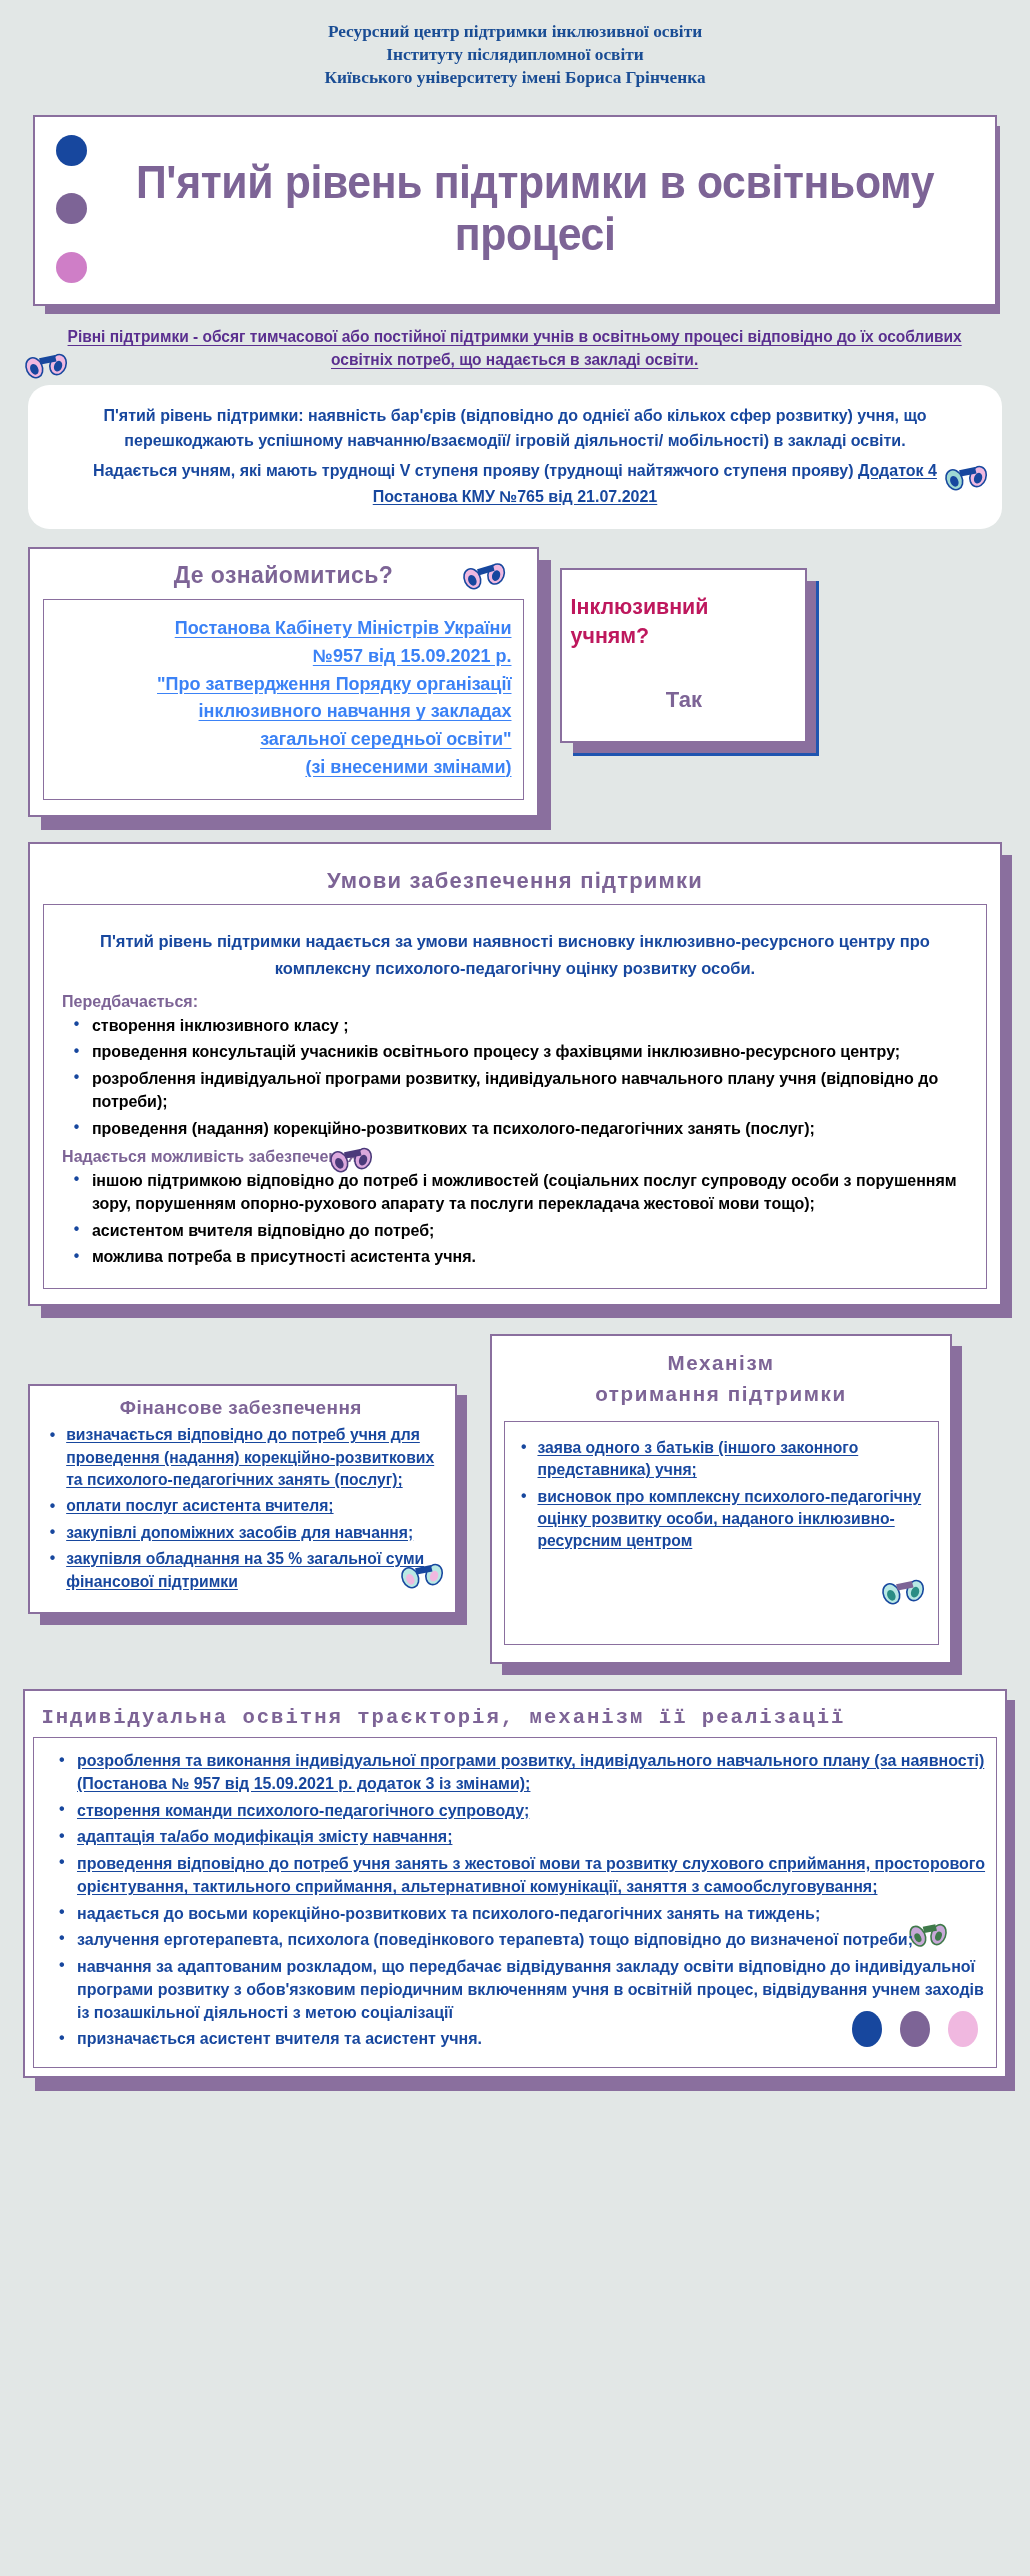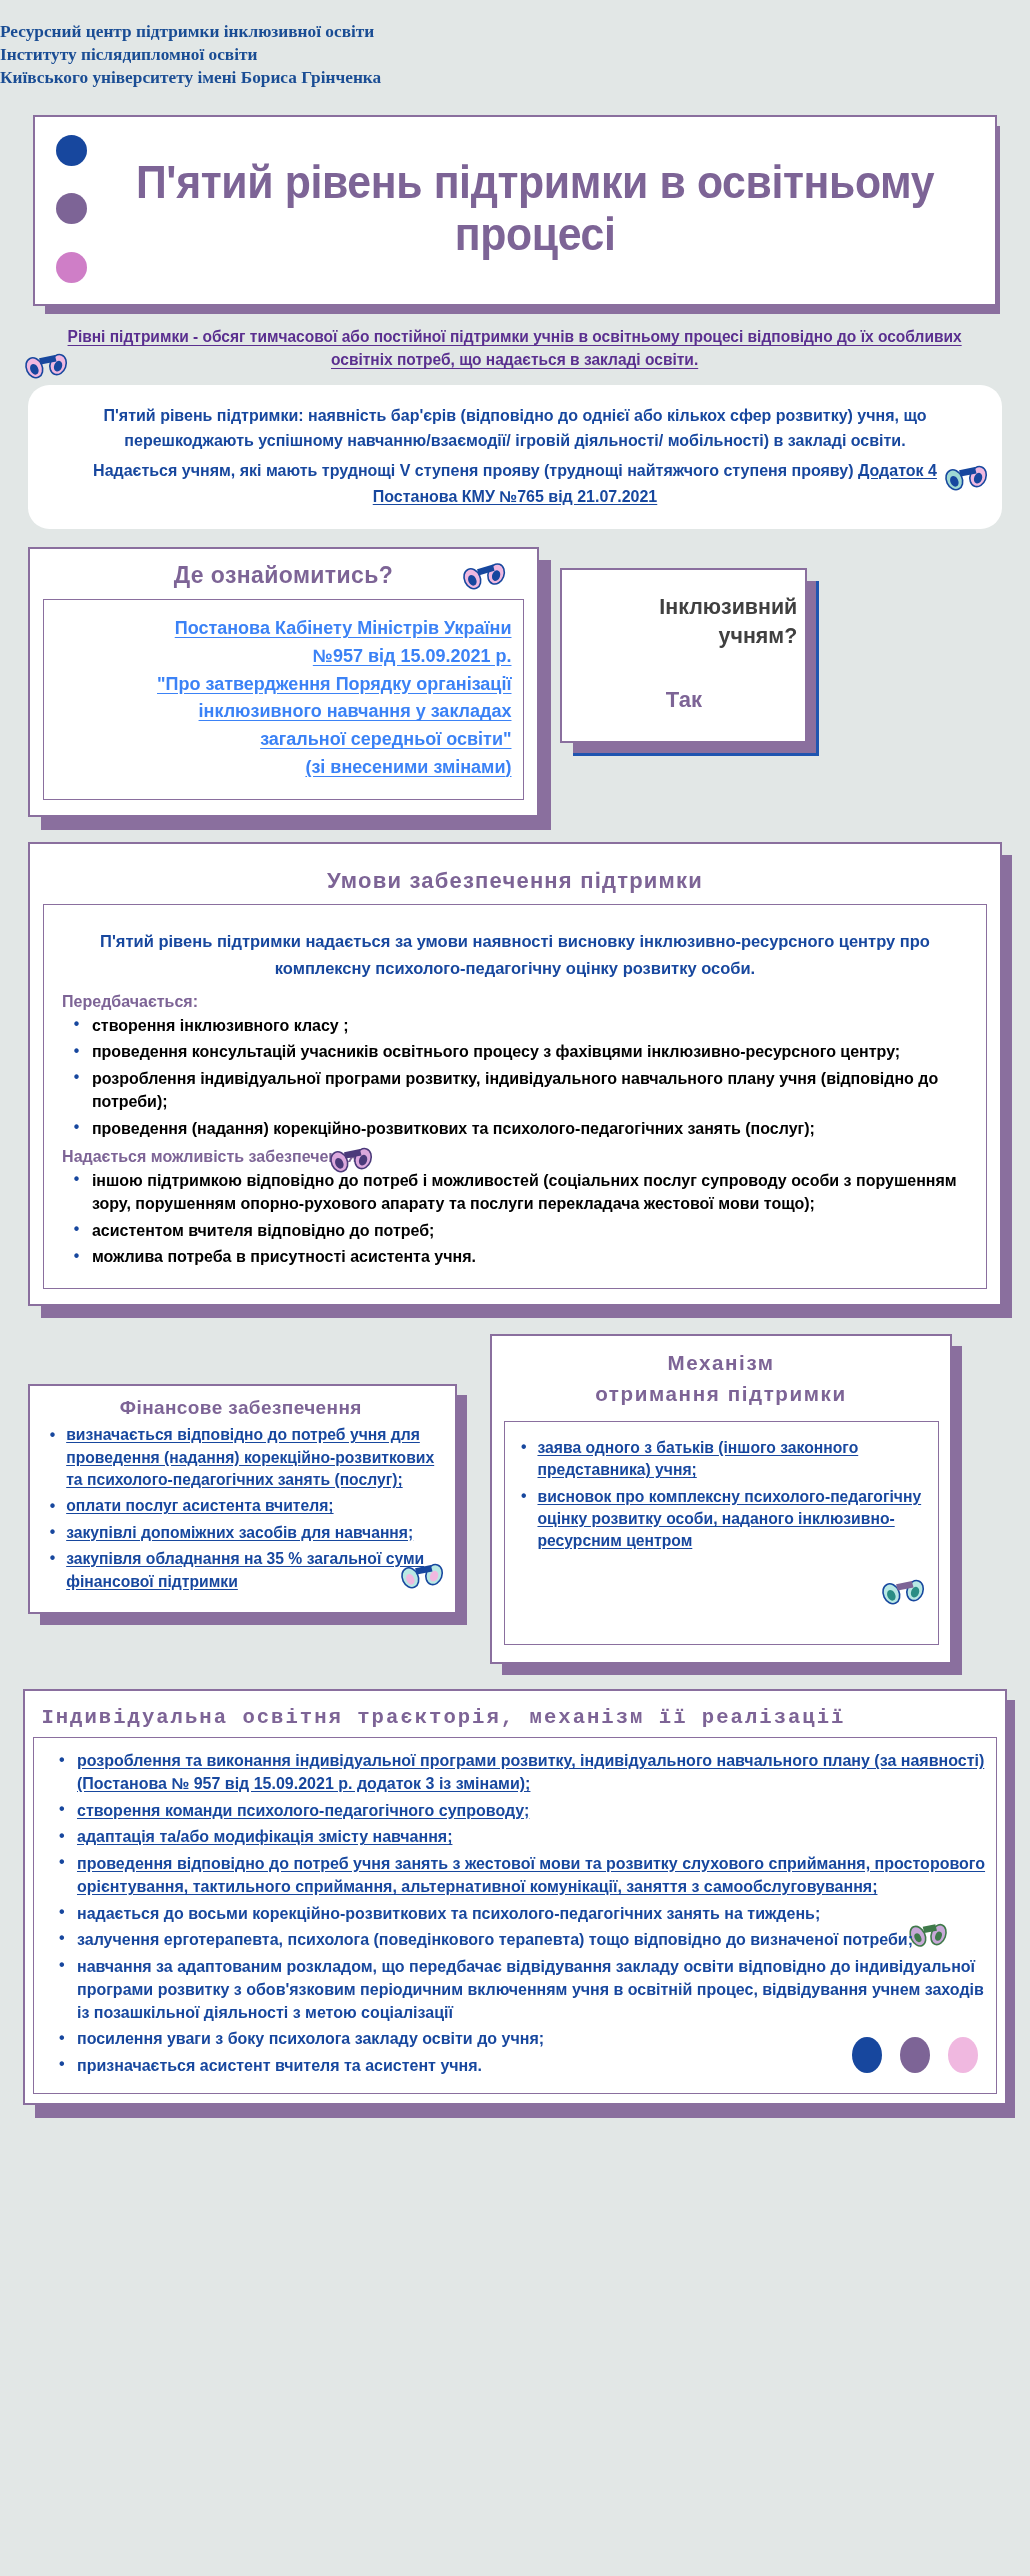--- a/index.html
+++ b/index.html
@@ -9,21 +9,21 @@
     width: 1030px;
     height: 2576px;
     background: #e2e7e6;
     font-family: "Liberation Sans", sans-serif;
     position: relative;
     overflow: hidden;
   }
 
   
   .org-header {
-    text-align: left;
+    text-align: center;
     padding-top: 21.4px;
     color: #1a4d94;
     font-family: "Liberation Serif", serif;
     font-weight: bold;
     font-size: 17.3px;
     line-height: 1.32;
   }
 
   
   .title-banner-wrap {
@@ -143,22 +143,22 @@
     font-size: 18px;
     line-height: 1.55;
     text-decoration: underline;
     text-underline-offset: 2.5px;
   }
   .link-block .noul { text-decoration: none; }
 
   .where-card { width: 511px; }
   .incl-card  { width: 247px; margin-top: 21.4px; }
   .incl-head {
-    color: #404040; font-weight: bold; font-size: 21.4px;
-    text-align: right; line-height: 1.35; padding: 23px 8.2px 0 8.2px;
+    color: #be185d; font-weight: bold; font-size: 21.4px;
+    text-align: left; line-height: 1.35; padding: 23px 8.2px 0 8.2px;
   }
   .incl-yes {
     color: #7d6496; font-weight: bold; font-size: 22px;
     text-align: center; padding: 36px 0 28px 0;
   }
 
   
   .float-dots { position: absolute; display: flex; gap: 15px; }
   .float-dots .d { width: 26px; height: 26px; border-radius: 50%; }
 
@@ -444,21 +444,20 @@
         <ellipse cx="42" cy="28" rx="4" ry="6" fill="#3f7a4a" transform="rotate(20 42 28)"></ellipse>
       </svg>
       <ul class="tlist">
         <li class="ul-item"><span>розроблення та виконання індивідуальної програми розвитку, індивідуального навчального плану (за наявності) (Постанова № 957 від 15.09.2021 р. додаток 3 із змінами);</span></li>
         <li class="ul-item"><span>створення команди психолого-педагогічного супроводу;</span></li>
         <li class="ul-item"><span>адаптація та/або модифікація змісту навчання;</span></li>
         <li class="ul-item"><span>проведення відповідно до потреб учня занять з жестової мови та розвитку слухового сприймання, просторового орієнтування, тактильного сприймання, альтернативної комунікації, заняття з самообслуговування;</span></li>
         <li><span>надається до восьми корекційно-розвиткових та психолого-педагогічних занять на тиждень;</span></li>
         <li><span>залучення ерготерапевта, психолога (поведінкового терапевта) тощо відповідно до визначеної потреби;</span></li>
         <li><span>навчання за адаптованим розкладом, що передбачає відвідування закладу освіти відповідно до індивідуальної програми розвитку з обов'язковим періодичним включенням учня в освітній процес, відвідування учнем заходів із позашкільної діяльності з метою соціалізації</span></li>
-        <li><span>посилення уваги з боку психолога закладу освіти до учня;</span></li>
         <li><span>призначається асистент вчителя та асистент учня.</span></li>
       </ul>
       <div class="end-dots">
         <div class="d" style="background:#17479e;"></div>
         <div class="d" style="background:#7d6496;"></div>
         <div class="d" style="background:#f0b8e0;"></div>
       </div>
     </div>
   </div>
 </div>

